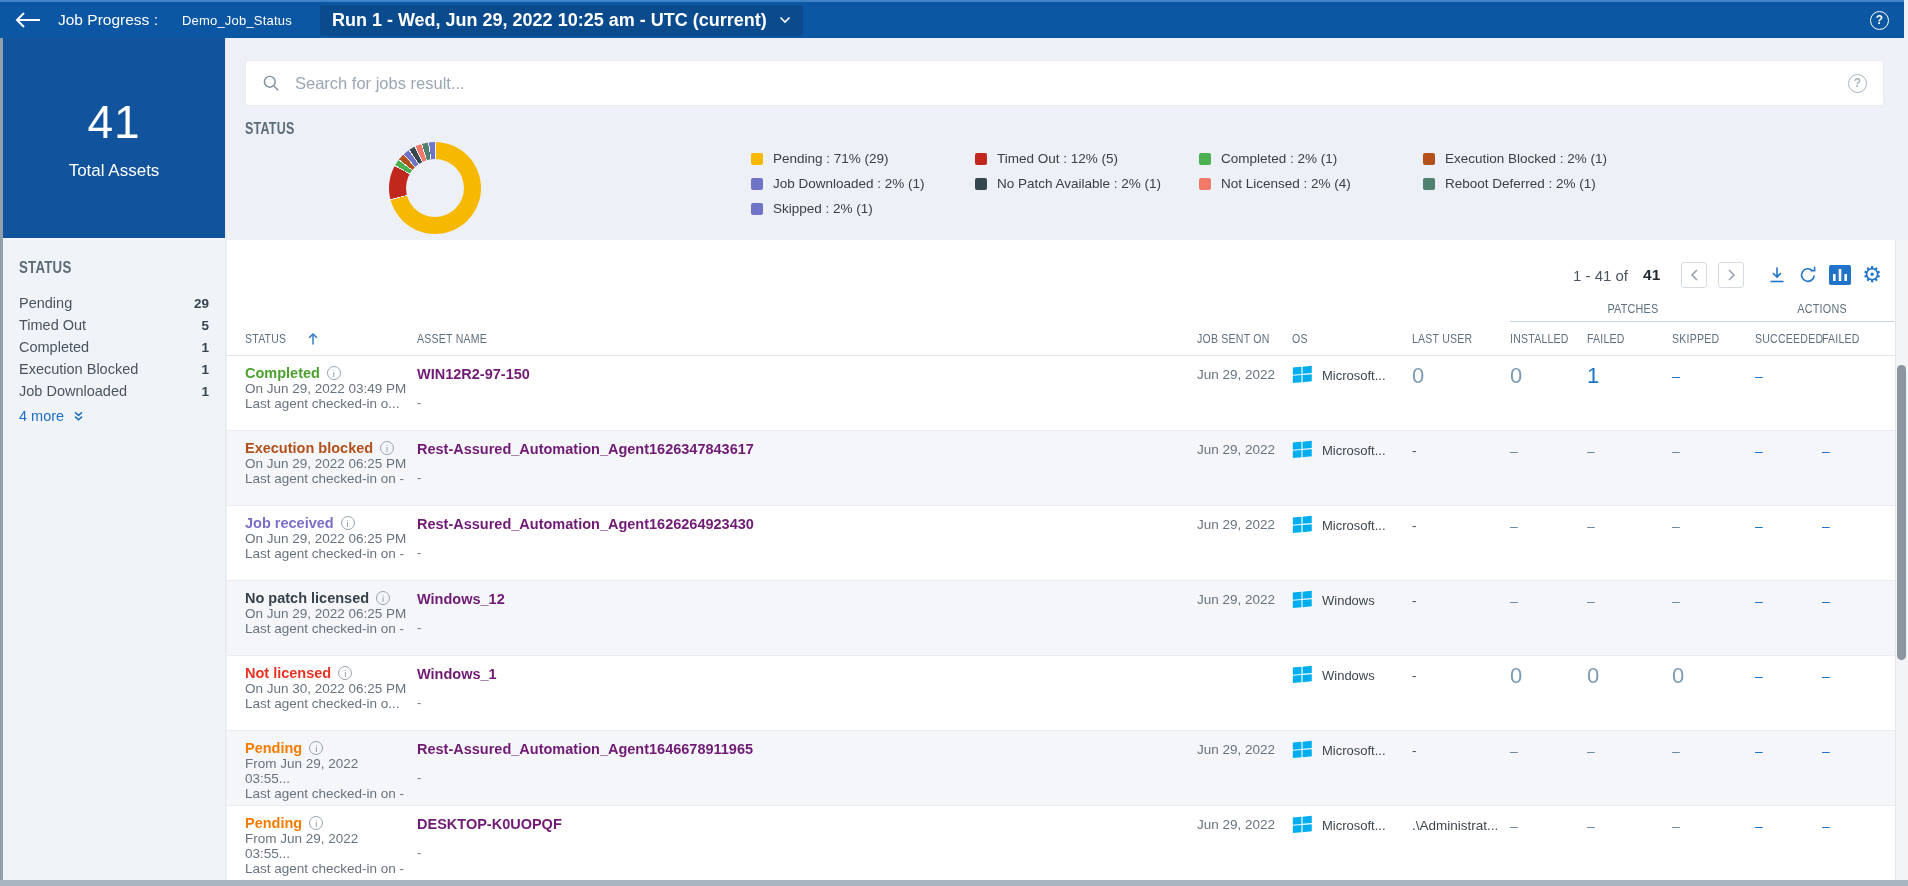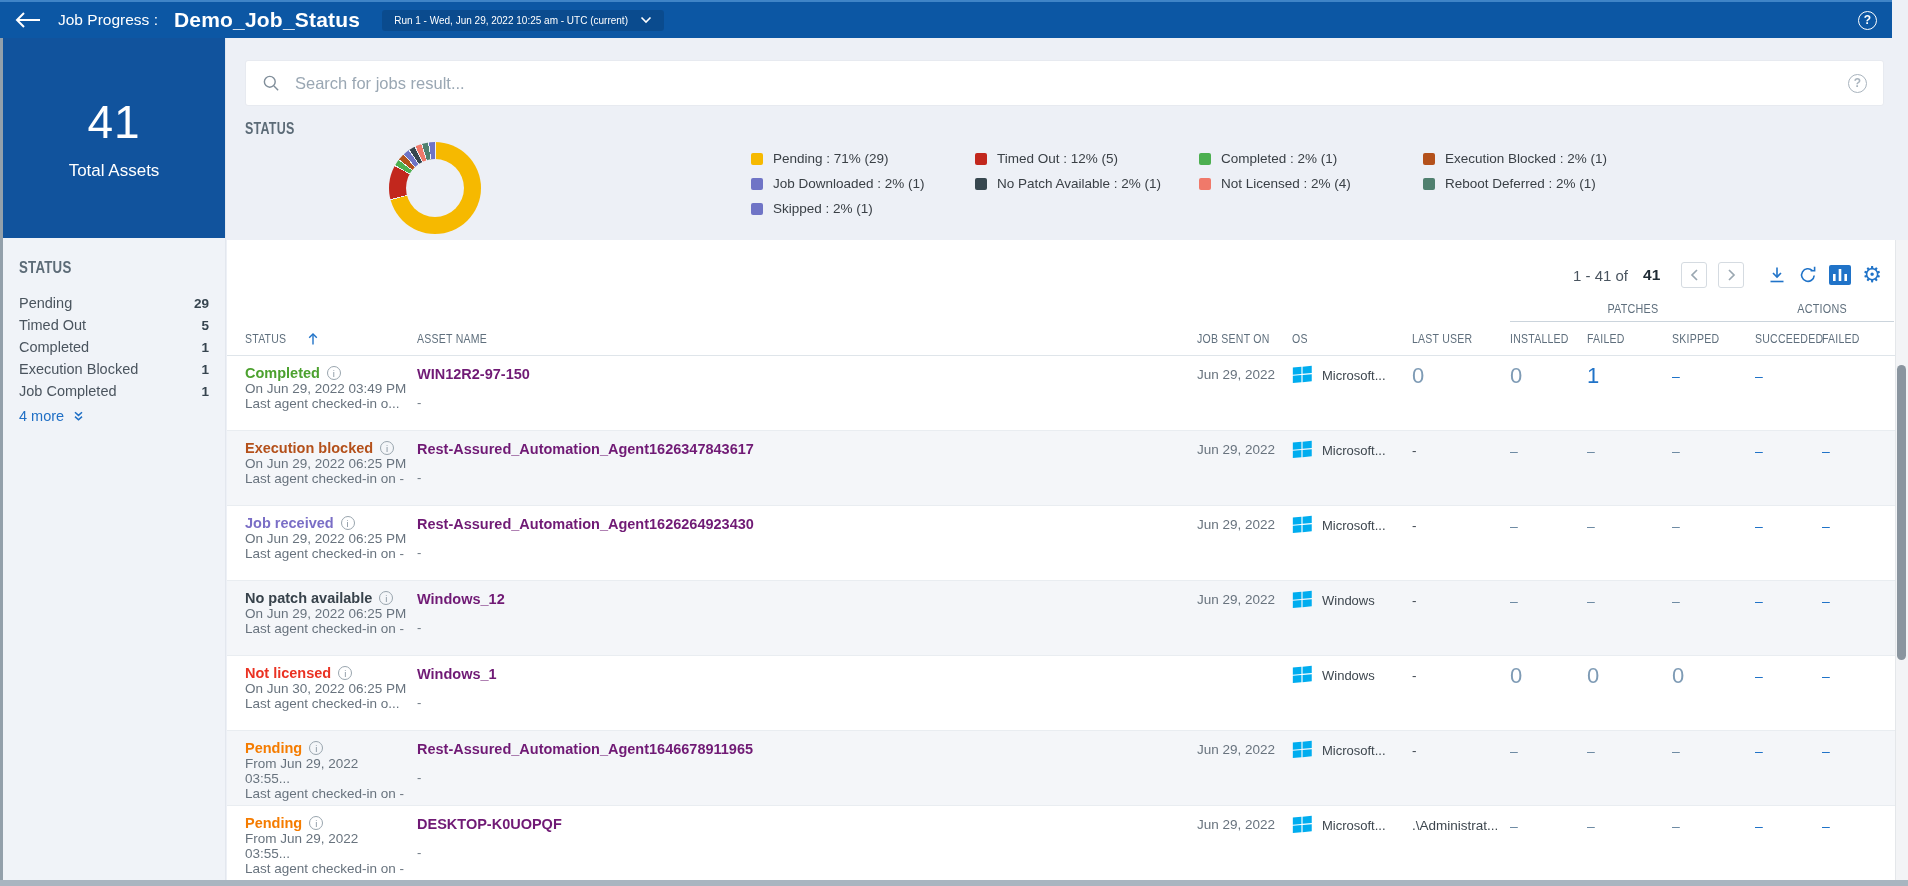--- a/index.html
+++ b/index.html
@@ -1,27 +1,27 @@
 <!DOCTYPE html>
 <html><head>
 <meta charset="utf-8">
 <style>
   * { box-sizing: border-box; margin: 0; padding: 0; }
   html,body { width:1908px; height:886px; }
   body { font-family: "Liberation Sans", sans-serif; background:#EDF0F6; }
   .app { position:relative; width:1908px; height:886px; overflow:hidden; background:#EDF0F6; }
 
   
-  .topbar { position:absolute; top:0; left:0; right:16px; height:38px; background:#0C57A4;
+  .topbar { position:absolute; top:0; left:0; right:4px; height:38px; background:#0C57A4;
             border-top:2px solid #3F84C7; display:flex; align-items:center; z-index:30; }
   .back-btn { margin-left:14px; display:flex; align-items:center; cursor:pointer; }
   .title-prefix { margin-left:16px; font-size:15.5px; color:#fff; }
-  .title-main { margin-left:16px; font-size:21px; font-weight:700; color:#fff; letter-spacing:.2px; }
-  .run-pill { margin-left:22px; display:flex; align-items:center; gap:12px; background:rgba(0,0,0,.13);
-              border-radius:3px; padding:5px 12px; color:#fff; font-size:10px; font-weight:400; cursor:pointer; }
+  .title-main { margin-left:24px; font-size:13px; font-weight:400; color:#fff; letter-spacing:.2px; }
+  .run-pill { margin-left:28px; display:flex; align-items:center; gap:12px; background:rgba(0,0,0,.13);
+              border-radius:3px; padding:5px 12px; color:#fff; font-size:18px; font-weight:700; cursor:pointer; }
   .q-circle { width:19px; height:19px; border-radius:50%; border:1.5px solid currentColor;
               display:flex; align-items:center; justify-content:center; font-size:12px; font-weight:700; }
   .help-top { margin-left:auto; margin-right:15px; color:#fff; cursor:pointer; }
 
   
   .left-strip { position:absolute; top:38px; left:0; width:3px; bottom:0; background:#93A0AB; z-index:25; }
   .bottom-strip { position:absolute; left:0; right:0; bottom:0; height:6px; background:#A9B5C0; z-index:40; }
 
   
   .sidebar { position:absolute; top:38px; left:3px; width:223px; bottom:0; background:#F0F3F8;
@@ -148,21 +148,21 @@
           </div>
           <div class="facet-row">
             <span>Completed</span>
             <span class="facet-count">1</span>
           </div>
           <div class="facet-row">
             <span>Execution Blocked</span>
             <span class="facet-count">1</span>
           </div>
           <div class="facet-row">
-            <span>Job Completed</span>
+            <span>Job Downloaded</span>
             <span class="facet-count">1</span>
           </div>
         </div>
       <div class="facet-more">
         <span>4 more</span>
         <svg width="13" height="11" viewBox="0 0 13 11" fill="none" stroke="#1F6FC5" stroke-width="1.5">
           <path d="M3 1.2 6.5 4.4 10 1.2"></path>
             <path d="M3 5.6 6.5 8.8 10 5.6"></path>
         </svg>
       </div>
@@ -375,21 +375,21 @@
             <div class="c-user">-</div>
             <div class="c-num"><span class="num dash">–</span></div>
             <div class="c-num"><span class="num dash">–</span></div>
             <div class="c-num"><span class="num dash">–</span></div>
             <div class="c-num"><span class="num dash act-dash">–</span></div>
             <div class="c-num"><span class="num dash act-dash">–</span></div>
           </div>
           <div class="grid-cols trow">
             <div class="c-status">
               <div class="st-line">
-                <span style="color: rgb(55, 66, 75);">No patch available</span>
+                <span style="color: rgb(55, 66, 75);">No patch licensed</span>
                 <span class="info-icon">i</span>
               </div>
               <div class="st-date">On Jun 29, 2022 06:25 PM</div>
               <div class="st-checkin">Last agent checked-in on -</div>
             </div>
             <div class="c-asset"><a class="asset-link">Windows_12</a><div class="asset-sub">-</div></div>
             <div class="c-sent">Jun 29, 2022</div>
             <div class="c-os">
               <span><svg width="20" height="20" viewBox="0 0 24 24">
                   <g fill="#00ADEF" transform="translate(1,3) skewY(-5)">

